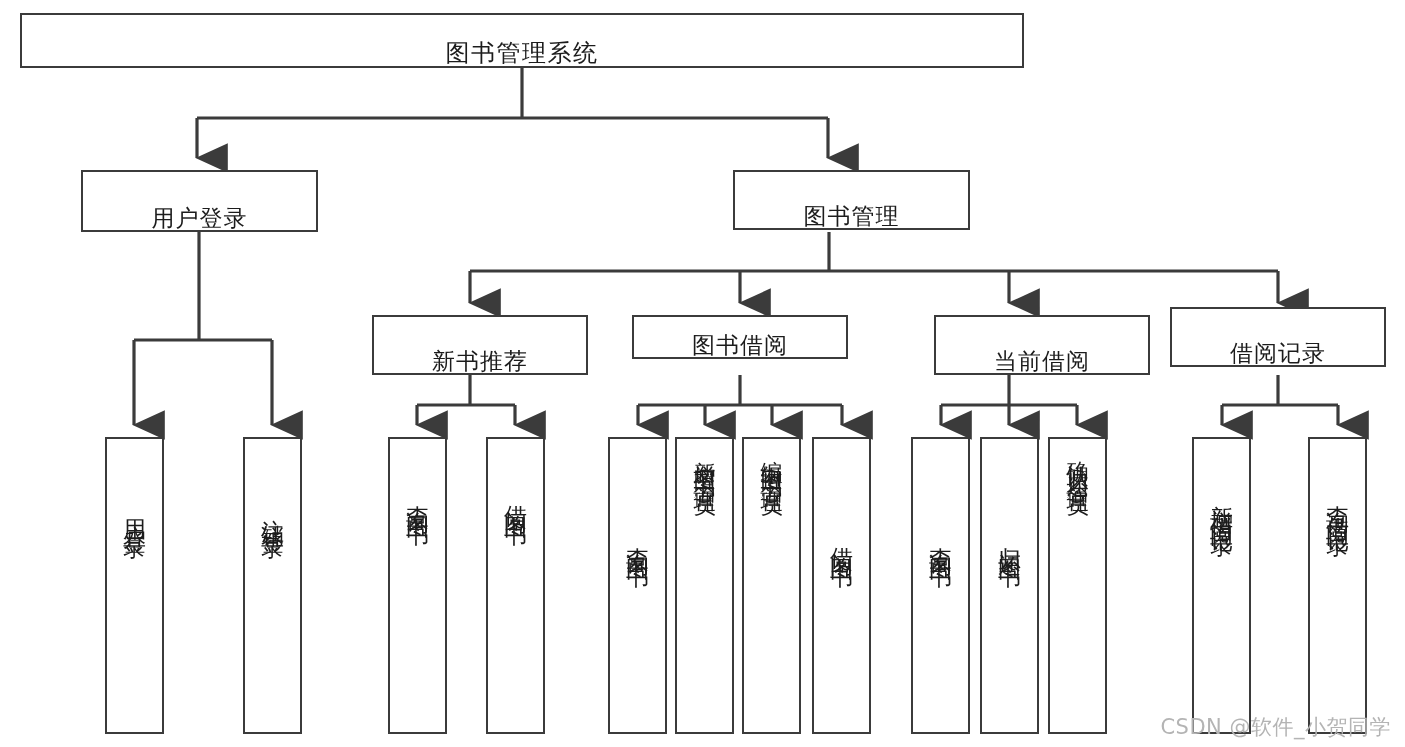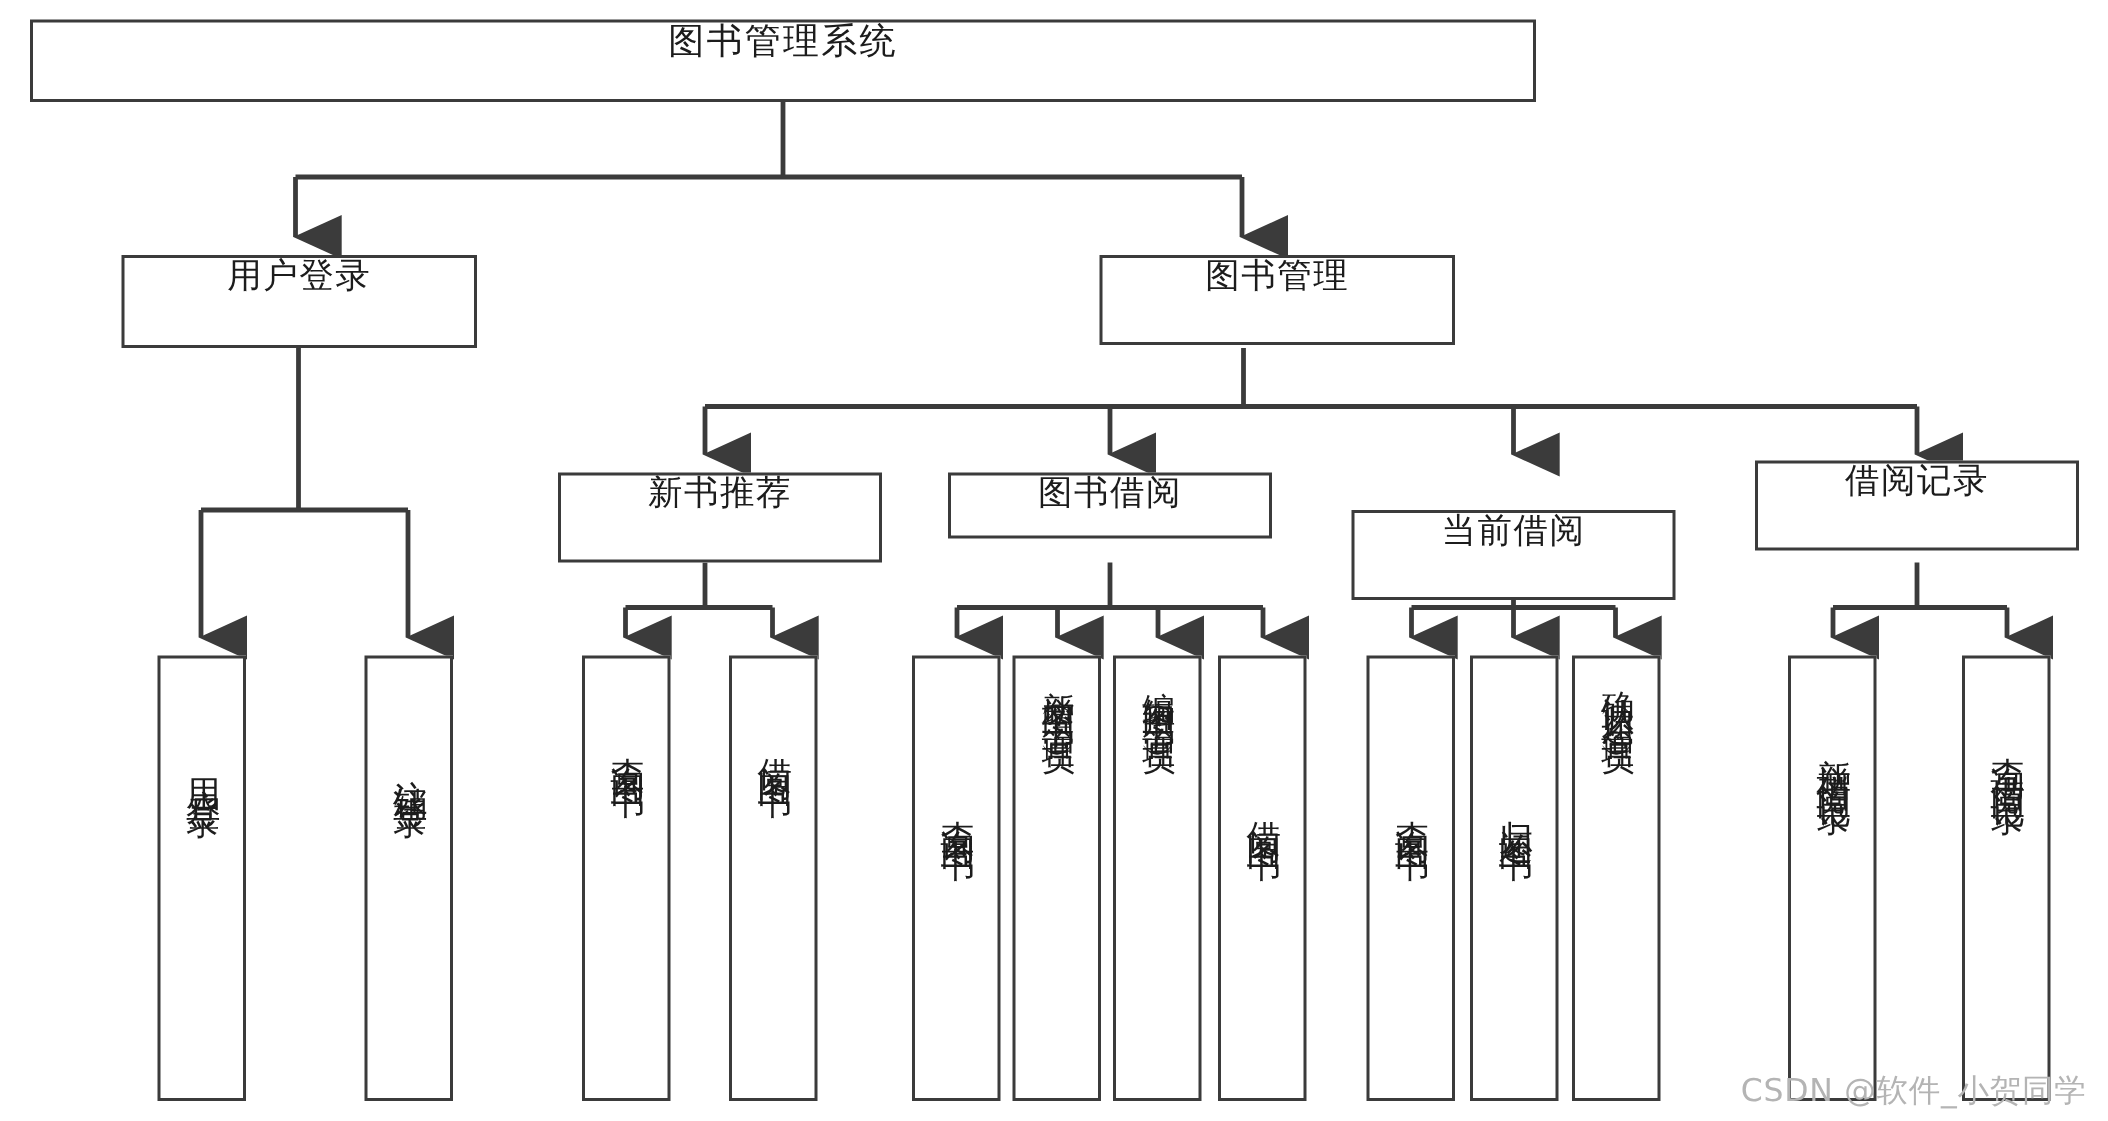--- a/index.html
+++ b/index.html
@@ -20,21 +20,21 @@
     left:0;top:0;
     width:1405px;height:747px;
     pointer-events:none;
   }
   .node{
     position:absolute;
     box-sizing:border-box;
     background:#ffffff;
     border:2.5px solid #3b3b3b;
     display:flex;
-    align-items:flex-start;
+    align-items:flex-end;
     justify-content:center;
     overflow:hidden;
   }
   .node .lbl{
     display:block;
     text-align:center;
     color:#1c1c1c;
     line-height:1.05;
     white-space:nowrap;
   }
@@ -147,21 +147,21 @@
   <div class="node h" style="left:711px;top:170px;width:237px;height:60px;margin-left:22px;">
     <span class="lbl">图书管理</span>
   </div>
 
   <div class="node h" style="left:372px;top:315px;width:216px;height:60px;">
     <span class="lbl">新书推荐</span>
   </div>
   <div class="node h" style="left:632px;top:315px;width:216px;height:44px;">
     <span class="lbl">图书借阅</span>
   </div>
-  <div class="node h" style="left:901px;top:315px;width:216px;height:60px;margin-top:25px;">
+  <div class="node h" style="left:934px;top:315px;width:216px;height:60px;">
     <span class="lbl">当前借阅</span>
   </div>
   <div class="node h" style="left:1170px;top:307px;width:216px;height:60px;">
     <span class="lbl">借阅记录</span>
   </div>
 
   <div class="node v mid" style="left:105px;top:437px;width:59px;height:297px;">
     <span class="lbl">用户登录</span>
   </div>
   <div class="node v mid" style="left:243px;top:437px;width:59px;height:297px;">

